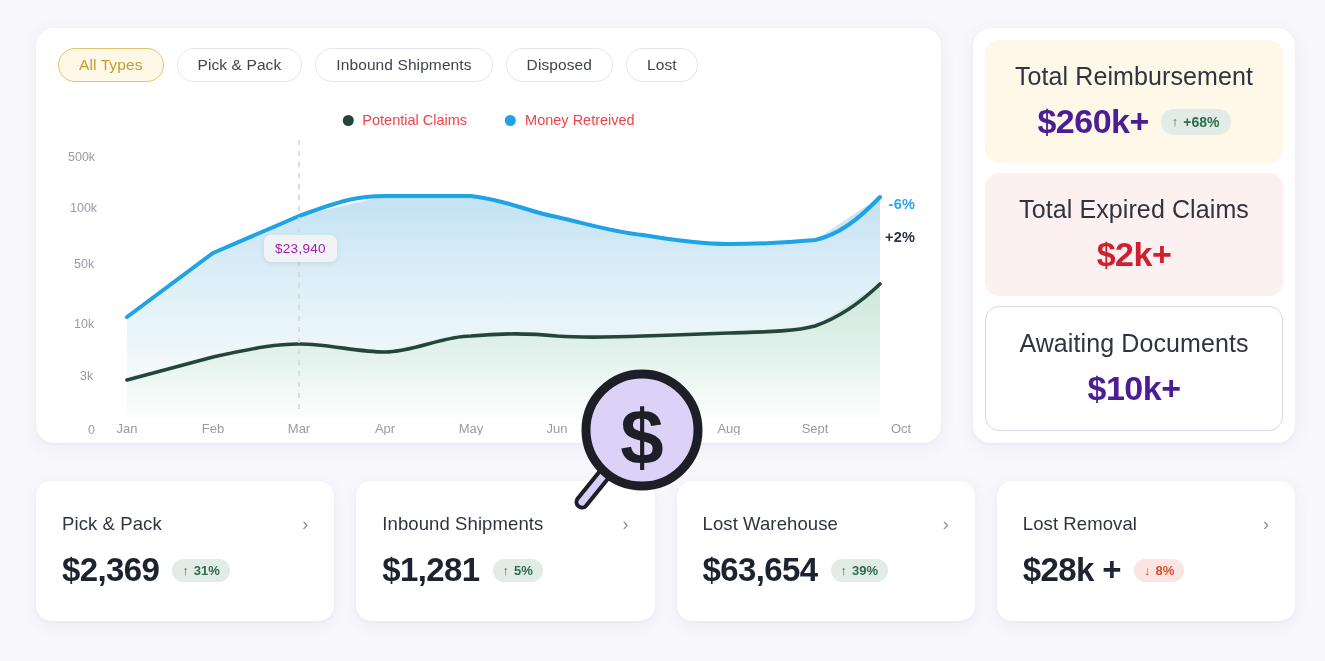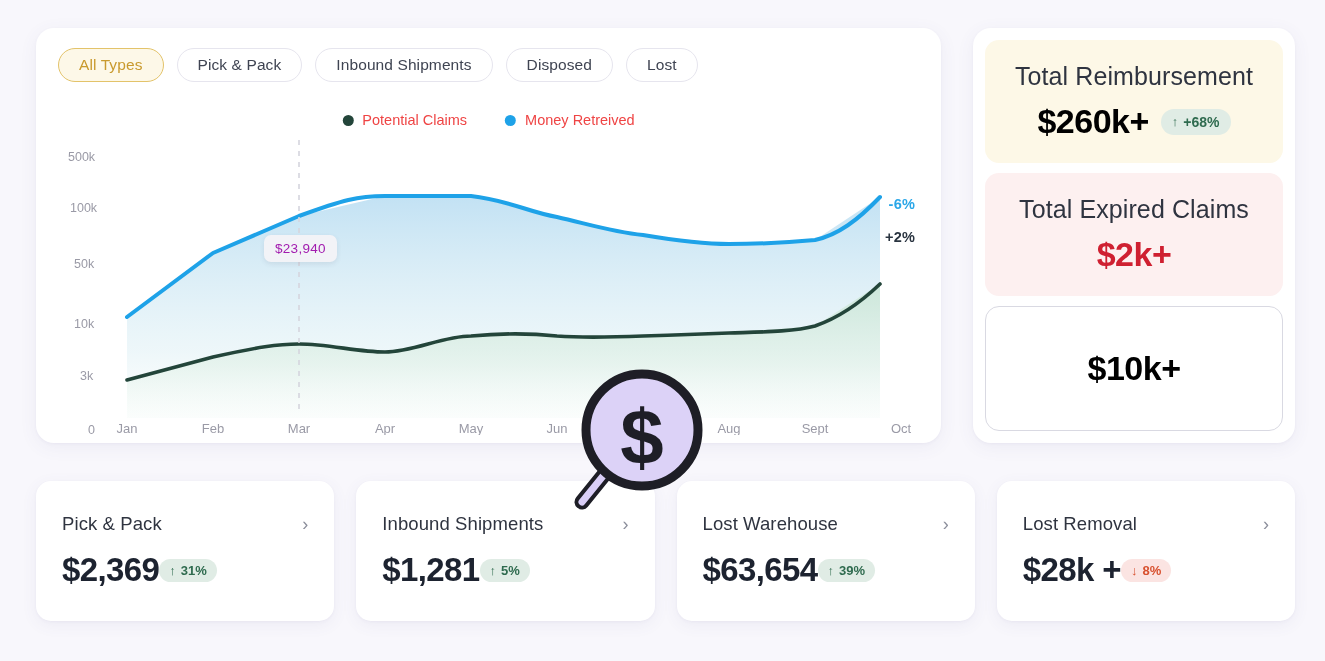--- a/index.html
+++ b/index.html
@@ -158,21 +158,21 @@
   .stat-title {
     font-size: 25px;
     color: #2f3440;
     letter-spacing: .1px;
     text-align: center;
   }
   .stat-value-row { display: flex; align-items: center; gap: 12px; }
   .stat-value {
     font-size: 34px;
     font-weight: 700;
-    color: #000000;
+    color: #4c1d95;
     letter-spacing: -.5px;
   }
   .stat-value.red { color: #cf2031; }
 
   .badge {
     display: inline-flex;
     align-items: center;
     gap: 5px;
     border-radius: 999px;
     padding: 5px 11px;
@@ -213,21 +213,21 @@
     color: #2f3440;
     letter-spacing: .1px;
   }
   .chev {
     color: #8c8f9c;
     font-size: 18px;
     line-height: 1;
     cursor: pointer;
     user-select: none;
   }
-  .kpi-value-row { display: flex; align-items: center; gap: 0; }
+  .kpi-value-row { display: flex; align-items: center; gap: 13px; }
   .kpi-value {
     font-size: 33px;
     font-weight: 700;
     color: #1d2330;
     letter-spacing: -.6px;
   }
   .badge.small { font-size: 13px; padding: 4px 10px; }
 </style>
 </head>
 <body>
@@ -339,20 +339,21 @@
       </div>
 
       <div class="stat-card rose">
         <div class="stat-title">Total Expired Claims</div>
         <div class="stat-value-row">
           <span class="stat-value red">$2k+</span>
         </div>
       </div>
 
       <div class="stat-card plain">
+        <div class="stat-title">Awaiting Documents</div>
         <div class="stat-value-row">
           <span class="stat-value">$10k+</span>
         </div>
       </div>
 
     </aside>
   </div>
 
   <div class="bottom-row">
 

